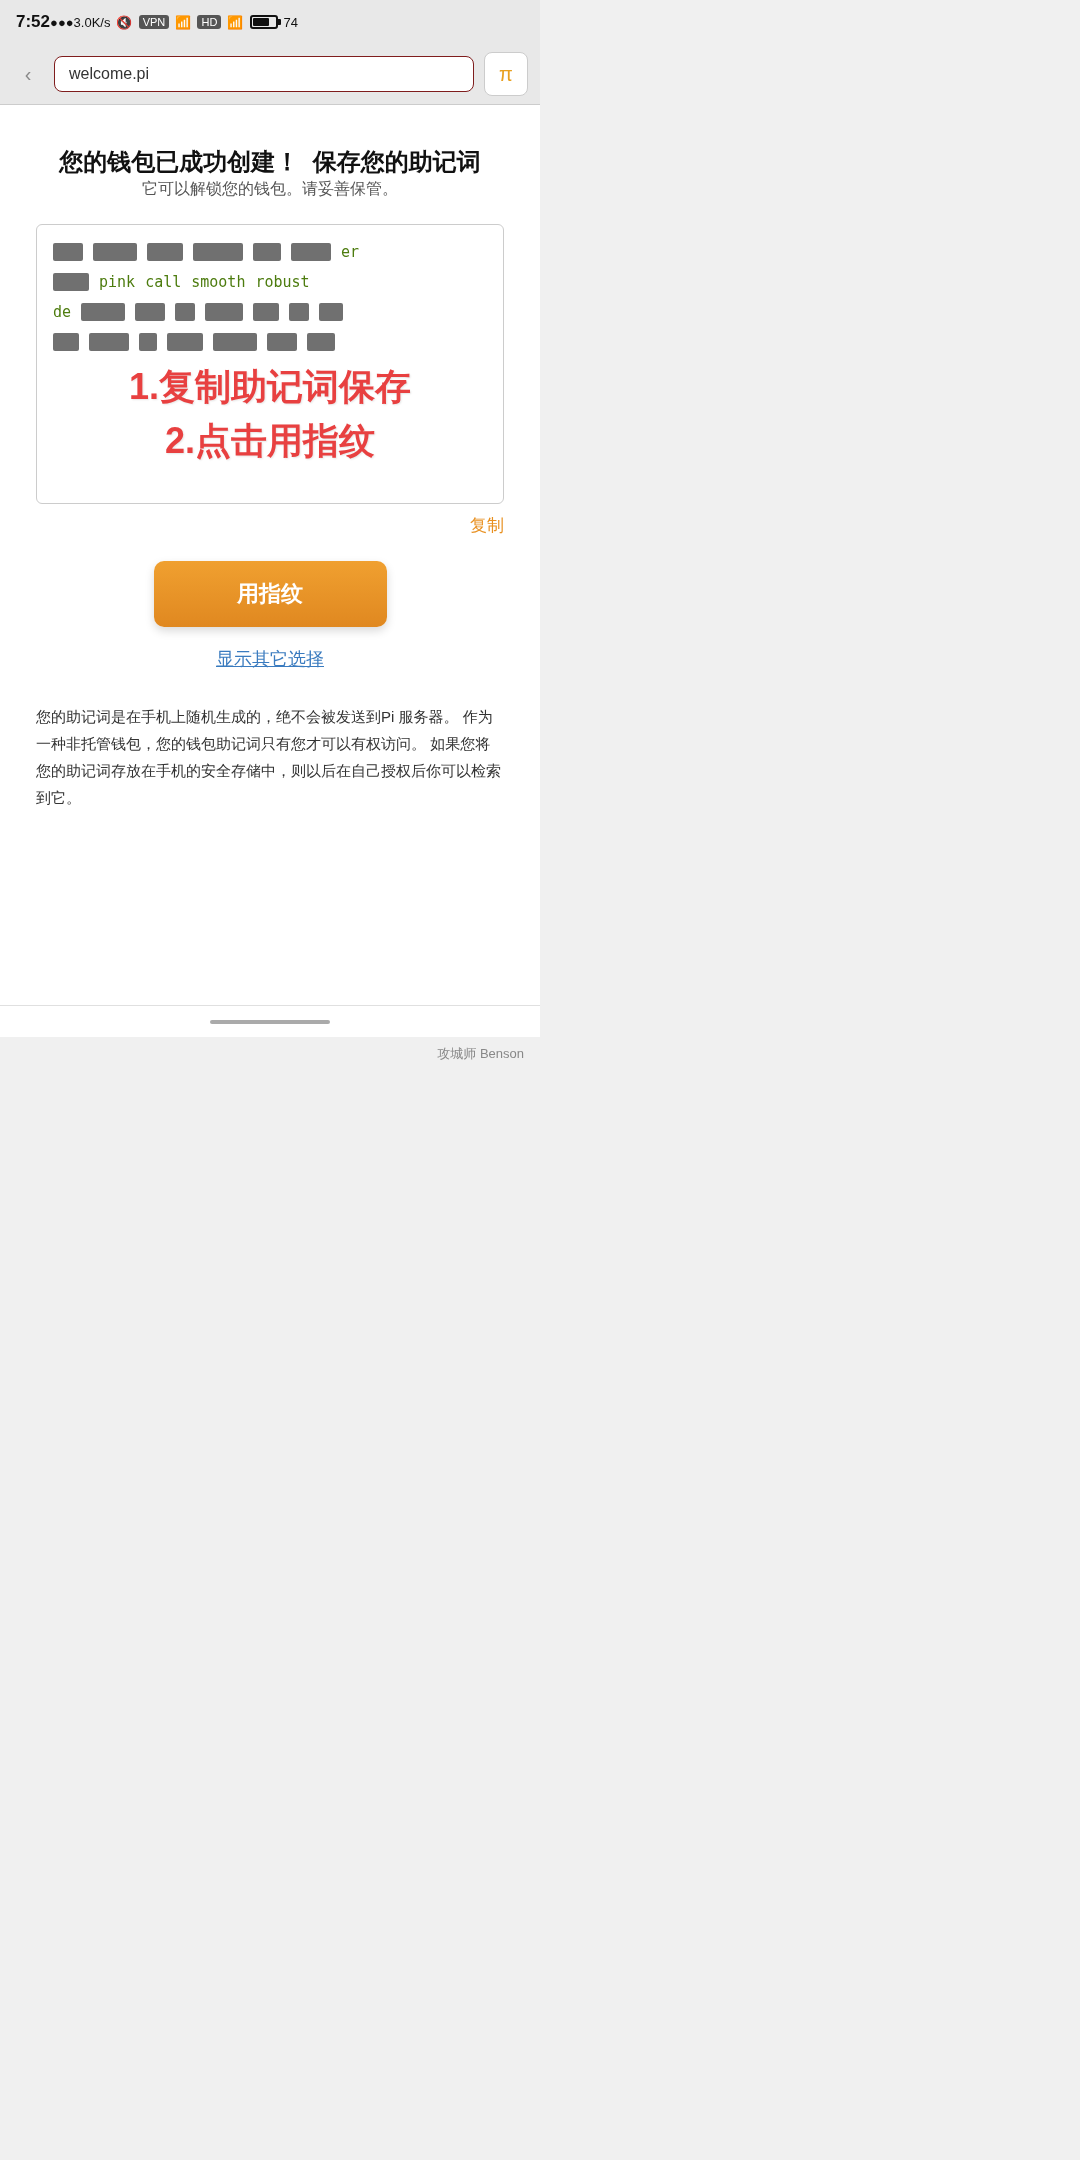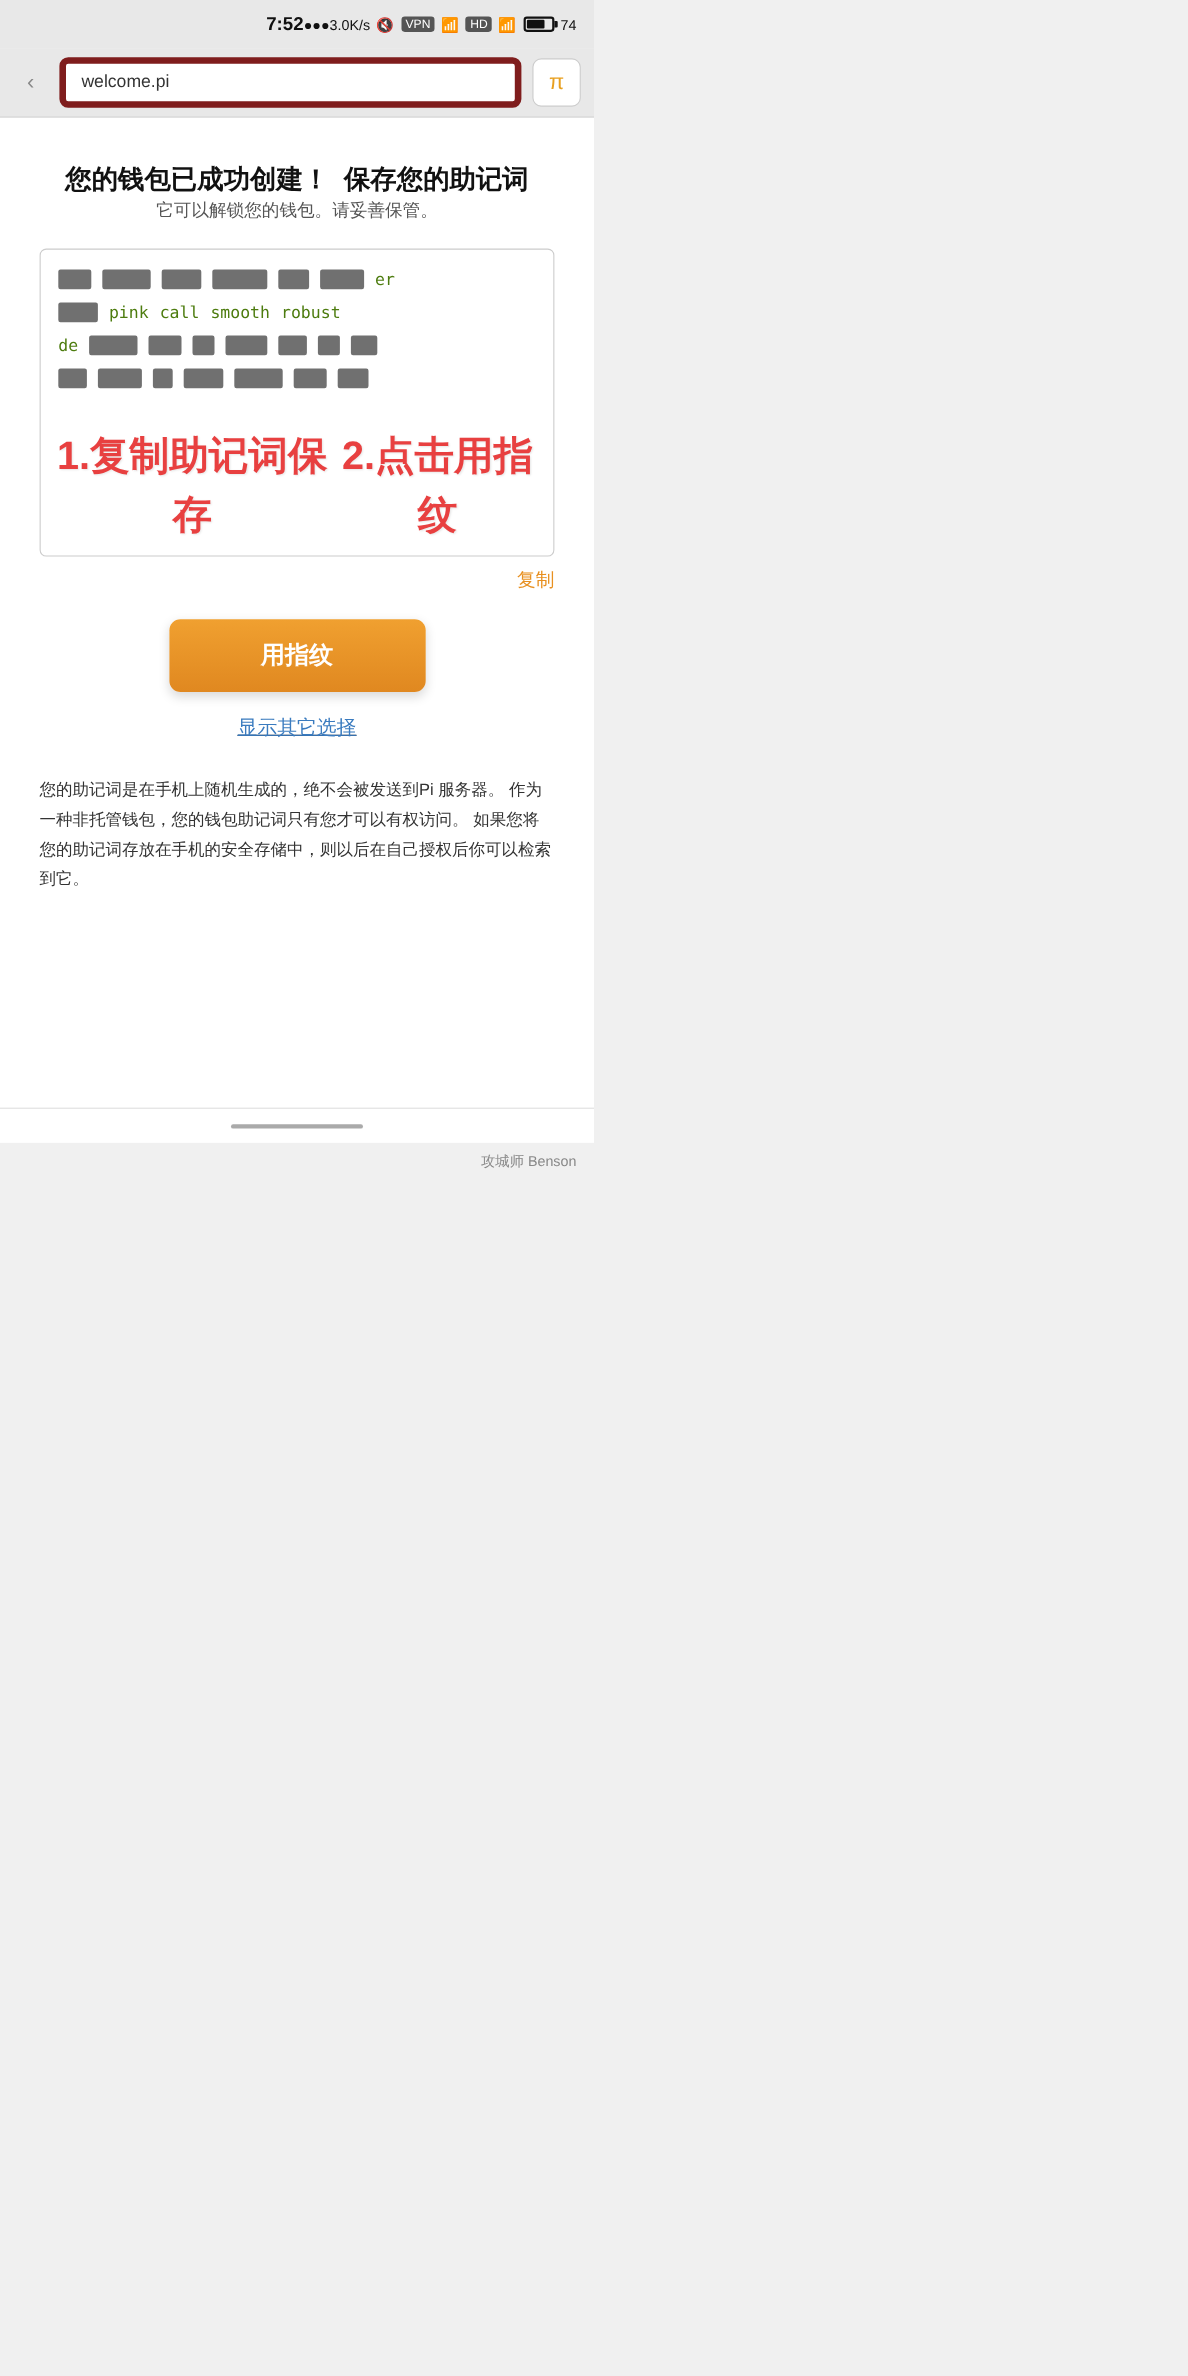--- a/index.html
+++ b/index.html
@@ -11,21 +11,21 @@
       background: #f0f0f0;
       font-family: -apple-system, 'PingFang SC', 'Microsoft YaHei', sans-serif;
       font-size: 16px;
     }
 
     
     .status-bar {
       background: #e8e8e8;
       display: flex;
       align-items: center;
-      justify-content: flex-end;
+      justify-content: flex-start;
       padding: 0 16px;
       height: 44px;
     }
     .status-time {
       font-size: 17px;
       font-weight: 600;
       color: #111;
     }
     .status-right {
       display: flex;
@@ -76,21 +76,21 @@
       height: 32px;
       display: flex;
       align-items: center;
       justify-content: center;
       color: #888;
       font-size: 20px;
     }
     .address-bar {
       flex: 1;
       background: #fff;
-      border: 6px solid #7f1d1d;
+      border: 1px solid #7f1d1d;
       border-radius: 8px;
       padding: 8px 14px;
       font-size: 16px;
       color: #333;
       display: flex;
       align-items: center;
     }
     .pi-icon-btn {
       width: 44px;
       height: 44px;
@@ -165,22 +165,22 @@
     }
 
     
     .overlay-instructions {
       position: absolute;
       bottom: 0;
       left: 0;
       right: 0;
       top: 100px;
       display: flex;
-      flex-direction: row;
-      align-items: flex-end;
+      flex-direction: column;
+      align-items: center;
       justify-content: center;
       padding: 10px;
     }
 
     .instruction-line {
       font-size: 36px;
       font-weight: 700;
       color: #e84040;
       text-align: center;
       line-height: 1.5;

